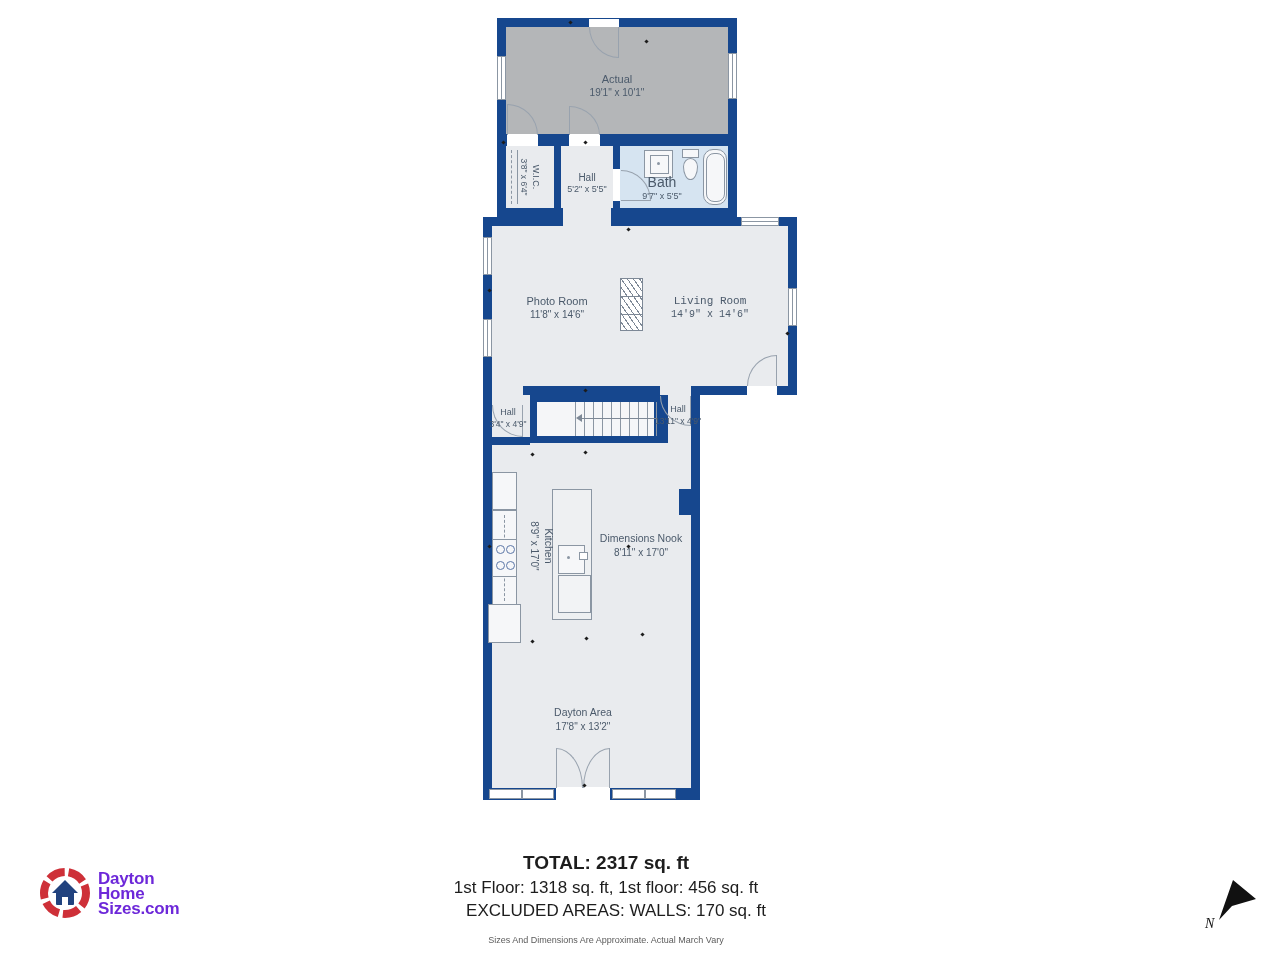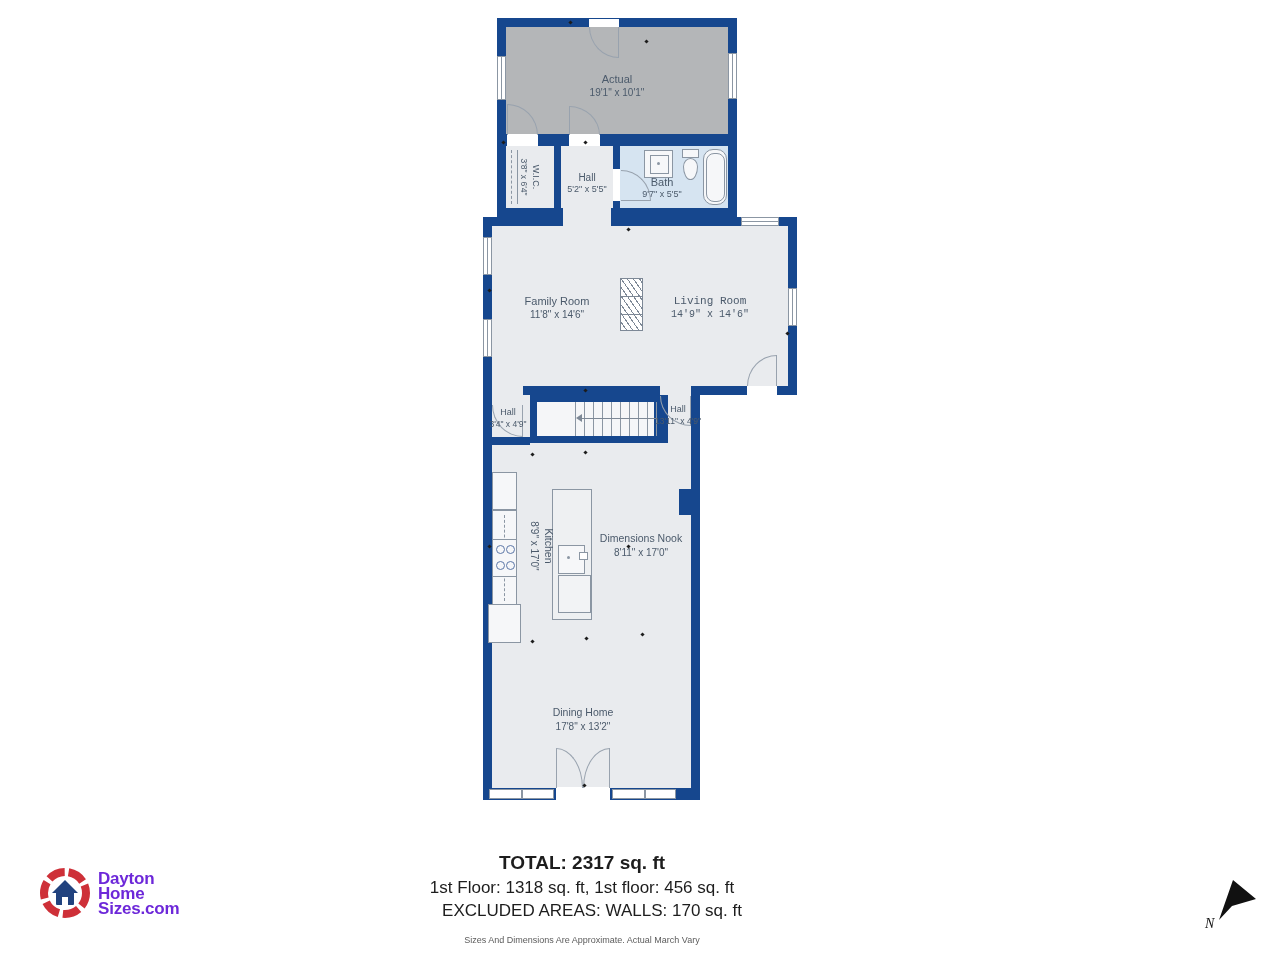--- a/index.html
+++ b/index.html
@@ -28,21 +28,21 @@
       background:repeating-linear-gradient(90deg,#8b96a3 0,#8b96a3 1px,transparent 1px,transparent 9px);}
   .arrowline{position:absolute;z-index:6;height:1px;background:#7d8896;}
   .arrowhead{position:absolute;z-index:6;width:0;height:0;border-top:4px solid transparent;
       border-bottom:4px solid transparent;border-right:6px solid #7d8896;}
   .hatch{position:absolute;z-index:5;box-sizing:border-box;border:1px solid #7d8896;background:#fff;}
   .hatch .lines{position:absolute;inset:0;
       background:repeating-linear-gradient(55deg,transparent 0,transparent 4px,#7d8896 4px,#7d8896 5px);}
   .hatch .hdiv{position:absolute;left:0;right:0;height:1px;background:#7d8896;}
   .closetline{position:absolute;z-index:5;}
   
-  #summary{position:absolute;left:0;width:1164px;top:852px;text-align:center;color:#1d1d1d;z-index:9;}
+  #summary{position:absolute;left:0;width:1164px;top:852px;text-align:center;color:#1d1d1d;z-index:9;padding-left:24px;}
   #summary .t1{font-size:19px;font-weight:bold;margin-bottom:4px;}
   #summary .t2{font-size:17px;margin-bottom:3px;}
   #summary .t3{font-size:17px;margin-left:20px;}
   #summary .t4{font-size:9px;color:#5c5c5c;margin-top:14px;}
   
   #logo{position:absolute;left:38px;top:866px;display:flex;align-items:center;z-index:9;}
   #logo .txt{margin-left:6px;color:#6d28d9;font-weight:bold;font-size:17px;line-height:15px;letter-spacing:-0.2px;}
   
   #compass{position:absolute;left:1192px;top:856px;z-index:9;}
 </style>
@@ -163,25 +163,25 @@
   </div>
   <div class="lb rot sm" style="left:530px;top:177px;">
     <div class="nm">W.I.C.</div>
     <div class="dm">3'8" x 6'4"</div>
   </div>
   <div class="lb" style="left:587px;top:183px;">
     <div class="nm" style="font-size:10px;">Hall</div>
     <div class="dm" style="font-size:9px;">5'2" x 5'5"</div>
   </div>
   <div class="lb" style="left:662px;top:188px;">
-    <div class="nm" style="font-size:11px;">Bath</div>
+    <div class="nm" style="font-size:14px;">Bath</div>
     <div class="dm" style="font-size:9px;">9'7" x 5'5"</div>
   </div>
   <div class="lb" style="left:557px;top:308px;">
-    <div class="nm">Family Room</div>
+    <div class="nm">Photo Room</div>
     <div class="dm">11'8" x 14'6"</div>
   </div>
   <div class="lb" style="left:710px;top:308px;font-family:Liberation Mono, monospace;">
     <div class="nm">Living Room</div>
     <div class="dm">14'9" x 14'6"</div>
   </div>
   <div class="lb sm" style="left:508px;top:418px;">
     <div class="nm">Hall</div>
     <div class="dm">3'4" x 4'9"</div>
   </div>
@@ -191,21 +191,21 @@
   </div>
   <div class="lb rot" style="left:542px;top:546px;">
     <div class="nm" style="font-size:10.5px;">Kitchen</div>
     <div class="dm">8'9" x 17'0"</div>
   </div>
   <div class="lb" style="left:641px;top:545px;">
     <div class="nm" style="font-size:10.5px;">Dimensions Nook</div>
     <div class="dm">8'11" x 17'0"</div>
   </div>
   <div class="lb" style="left:583px;top:719px;">
-    <div class="nm" style="font-size:10.5px;">Dining Home</div>
+    <div class="nm" style="font-size:10.5px;">Dayton Area</div>
     <div class="dm">17'8" x 13'2"</div>
   </div>
 
   <div class="mk" style="left:569px;top:21px;"></div>
   <div class="mk" style="left:645px;top:40px;"></div>
   <div class="mk" style="left:584px;top:141px;"></div>
   <div class="mk" style="left:502px;top:141px;"></div>
   <div class="mk" style="left:627px;top:228px;"></div>
   <div class="mk" style="left:488px;top:289px;"></div>
   <div class="mk" style="left:786px;top:332px;"></div>

